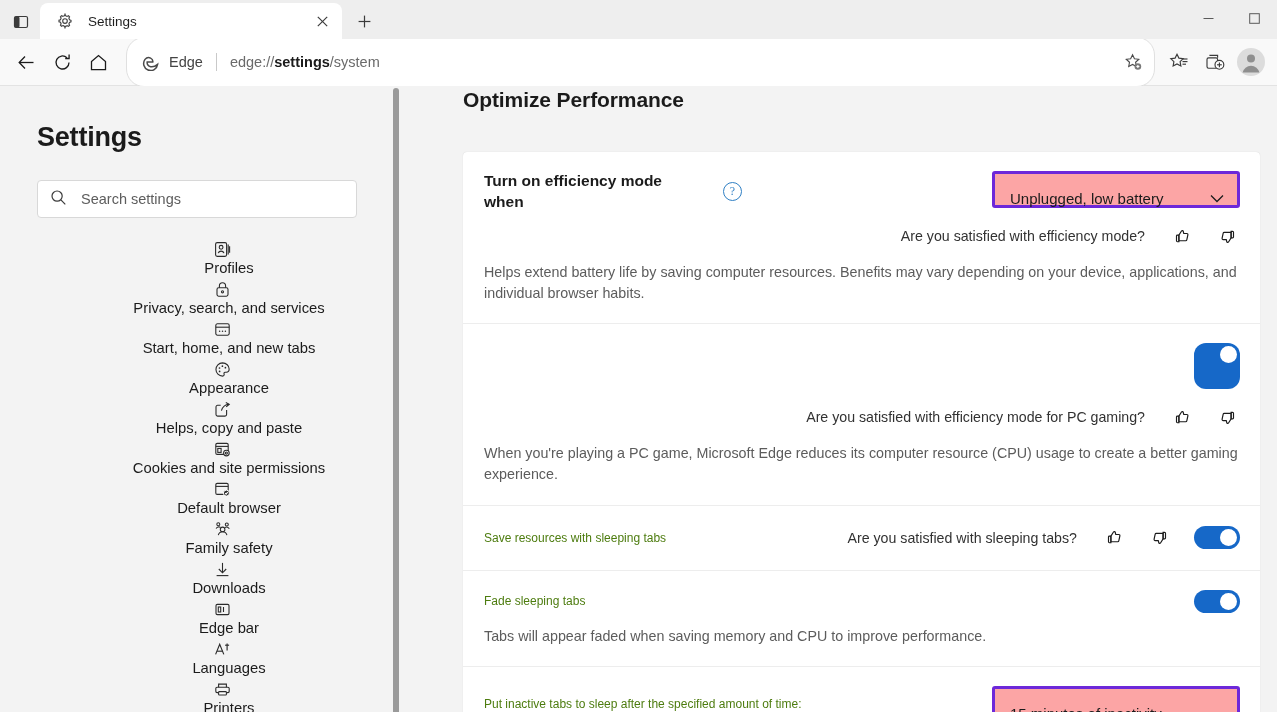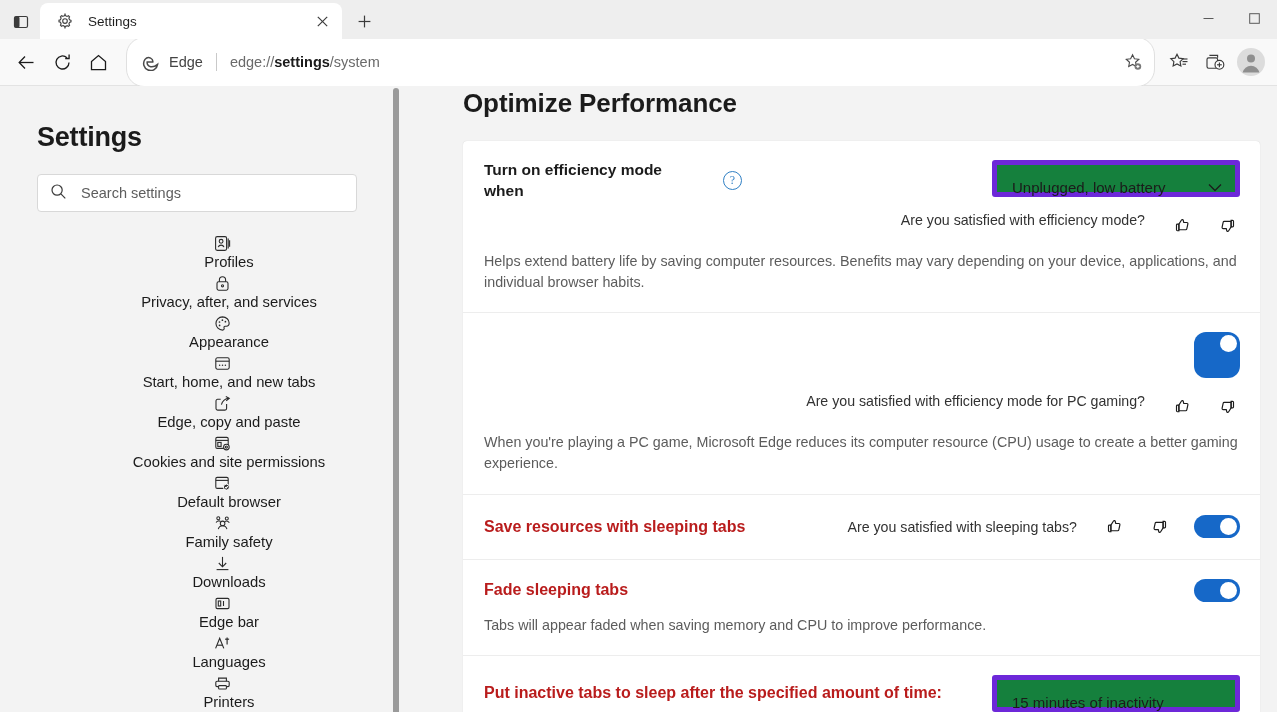--- a/index.html
+++ b/index.html
@@ -142,21 +142,21 @@
     position: relative;
   }
   .settings-title {
     font-size: 27px;
     font-weight: 600;
     color: #1b1b1b;
     margin-left: 37px;
     letter-spacing: -0.2px;
   }
   .search-box {
-    margin: 21px 0 0 37px;
+    margin: 27px 0 0 37px;
     width: 320px; height: 38px;
     background: #ffffff;
     border: 1px solid #d8d8d8;
     border-radius: 4px;
     display: flex;
     align-items: center;
     padding: 11px 12px;
   }
   .search-input {
     border: none; outline: none;
@@ -202,25 +202,25 @@
 
   
   .content {
     flex: 1;
     padding: 0 0 0 0;
     position: relative;
     overflow: hidden;
   }
   .content-inner { padding-left: 68px; padding-right: 17px; }
   .section-heading {
-    font-size: 26px;
+    font-size: 21px;
     font-weight: 600;
     color: #1b1b1b;
     margin-top: 2px;
-    margin-bottom: 22px;
+    margin-bottom: 40px;
     letter-spacing: -0.1px;
   }
   .card {
     background: #ffffff;
     border-radius: 4px;
     box-shadow: 0 0 1px rgba(0,0,0,0.18);
   }
   .row {
     padding: 19px 20px 19px 21px;
     border-bottom: 1px solid #ededed;
@@ -253,34 +253,35 @@
   .spacer { flex: 1; }
 
   .ctrl-col {
     display: flex;
     flex-direction: column;
     align-items: flex-end;
   }
   .select-box {
     min-width: 248px;
     height: 37px;
-    border: 5px solid #6d28d9;
+    border: 3px solid #6d28d9;
     border-radius: 3px;
-    background: #15803d;
+    background: #fca5a5;
     display: flex;
     align-items: center;
     padding: 18px 13px 0 15px;
     font-size: 15px;
     color: #1b1b1b;
   }
   .select-val { flex: 1; white-space: nowrap; }
   .chev { margin-left: 14px; color: #1b1b1b; display:flex; }
 
   .feedback {
     display: flex;
+    align-items: center;
     margin-top: 15px;
   }
   .feedback-q {
     font-size: 14.2px;
     color: #323232;
     white-space: nowrap;
   }
   .thumb {
     width: 26px; height: 26px;
     display: flex; align-items: center; justify-content: center;
@@ -318,23 +319,23 @@
     text-underline-offset: 3px;
     text-decoration-color: #2f7fc4;
   }
 
   
   .row-line {
     display: flex;
     align-items: center;
   }
   .inline-title {
-    font-size: 16px;
-    font-weight: 700;
-    color: #b91c1c;
+    font-size: 12px;
+    font-weight: 400;
+    color: #4d7c0f;
     white-space: nowrap;
   }
 </style>
 </head>
 <body>
 
 <div class="browser">
 
   <div class="tabstrip">
     <div class="tabsearch-btn">
@@ -476,58 +477,58 @@
         </div>
 
         <div class="nav-item">
           <span class="nav-icon">
             <svg width="17" height="17" viewBox="0 0 17 17" fill="none" stroke="#2b2b2b" stroke-width="1.1">
               <rect x="3" y="6.8" width="11" height="8.4" rx="1.6"></rect>
               <path d="M5.4 6.8V4.9a3.1 3.1 0 016.2 0v1.9"></path>
               <circle cx="8.5" cy="10.8" r="1.05"></circle>
             </svg>
           </span>
-          <span class="nav-label">Privacy, after, and services</span>
+          <span class="nav-label">Privacy, search, and services</span>
+        </div>
+
+        <div class="nav-item">
+          <span class="nav-icon">
+            <svg width="17" height="17" viewBox="0 0 17 17" fill="none" stroke="#2b2b2b" stroke-width="1.1">
+              <rect x="1.8" y="2.8" width="13.4" height="11.4" rx="1.6"></rect>
+              <line x1="1.8" y1="6.2" x2="15.2" y2="6.2"></line>
+              <circle cx="5.6" cy="10.3" r="0.75" fill="#2b2b2b" stroke="none"></circle>
+              <circle cx="8.5" cy="10.3" r="0.75" fill="#2b2b2b" stroke="none"></circle>
+              <circle cx="11.4" cy="10.3" r="0.75" fill="#2b2b2b" stroke="none"></circle>
+            </svg>
+          </span>
+          <span class="nav-label">Start, home, and new tabs</span>
         </div>
 
         <div class="nav-item">
           <span class="nav-icon">
             <svg width="17" height="17" viewBox="0 0 17 17" fill="none" stroke="#2b2b2b" stroke-width="1.1">
               <path d="M8.5 1.9a6.6 6.6 0 00.1 13.2c1 0 1.6-.7 1.6-1.5 0-.5-.25-.8-.25-1.3 0-.55.45-1 1-1h1.3c2 0 2.9-1.3 2.9-3.2 0-3.3-2.9-6.2-6.65-6.2z"></path>
               <circle cx="5.5" cy="7" r="0.85" fill="#2b2b2b" stroke="none"></circle>
               <circle cx="8.4" cy="5.2" r="0.85" fill="#2b2b2b" stroke="none"></circle>
               <circle cx="11.4" cy="6.7" r="0.85" fill="#2b2b2b" stroke="none"></circle>
               <circle cx="5.6" cy="10.4" r="0.85" fill="#2b2b2b" stroke="none"></circle>
             </svg>
           </span>
           <span class="nav-label">Appearance</span>
         </div>
 
         <div class="nav-item">
           <span class="nav-icon">
             <svg width="17" height="17" viewBox="0 0 17 17" fill="none" stroke="#2b2b2b" stroke-width="1.1">
-              <rect x="1.8" y="2.8" width="13.4" height="11.4" rx="1.6"></rect>
-              <line x1="1.8" y1="6.2" x2="15.2" y2="6.2"></line>
-              <circle cx="5.6" cy="10.3" r="0.75" fill="#2b2b2b" stroke="none"></circle>
-              <circle cx="8.5" cy="10.3" r="0.75" fill="#2b2b2b" stroke="none"></circle>
-              <circle cx="11.4" cy="10.3" r="0.75" fill="#2b2b2b" stroke="none"></circle>
-            </svg>
-          </span>
-          <span class="nav-label">Start, home, and new tabs</span>
-        </div>
-
-        <div class="nav-item">
-          <span class="nav-icon">
-            <svg width="17" height="17" viewBox="0 0 17 17" fill="none" stroke="#2b2b2b" stroke-width="1.1">
               <path d="M12.6 8.9v4.6a1.6 1.6 0 01-1.6 1.6H3.6A1.6 1.6 0 012 13.5V5.9a1.6 1.6 0 011.6-1.6h3.1"></path>
               <path d="M7.4 9.7C8.6 5.6 11.4 3.6 15 3.3"></path>
                 <polyline points="11.8,1.6 15.2,3.3 12.2,5.7"></polyline>
             </svg>
           </span>
-          <span class="nav-label">Edge, copy and paste</span>
+          <span class="nav-label">Helps, copy and paste</span>
         </div>
 
         <div class="nav-item">
           <span class="nav-icon">
             <svg width="17" height="17" viewBox="0 0 17 17" fill="none" stroke="#2b2b2b" stroke-width="1.1">
               <rect x="1.8" y="2.4" width="12.4" height="11" rx="1.4"></rect>
               <line x1="1.8" y1="5.4" x2="14.2" y2="5.4"></line>
               <rect x="3.8" y="7.4" width="3.3" height="4"></rect>
               <circle cx="12.4" cy="12.1" r="2.8" fill="#fff"></circle>
               <circle cx="12.4" cy="12.1" r="1.05"></circle>

